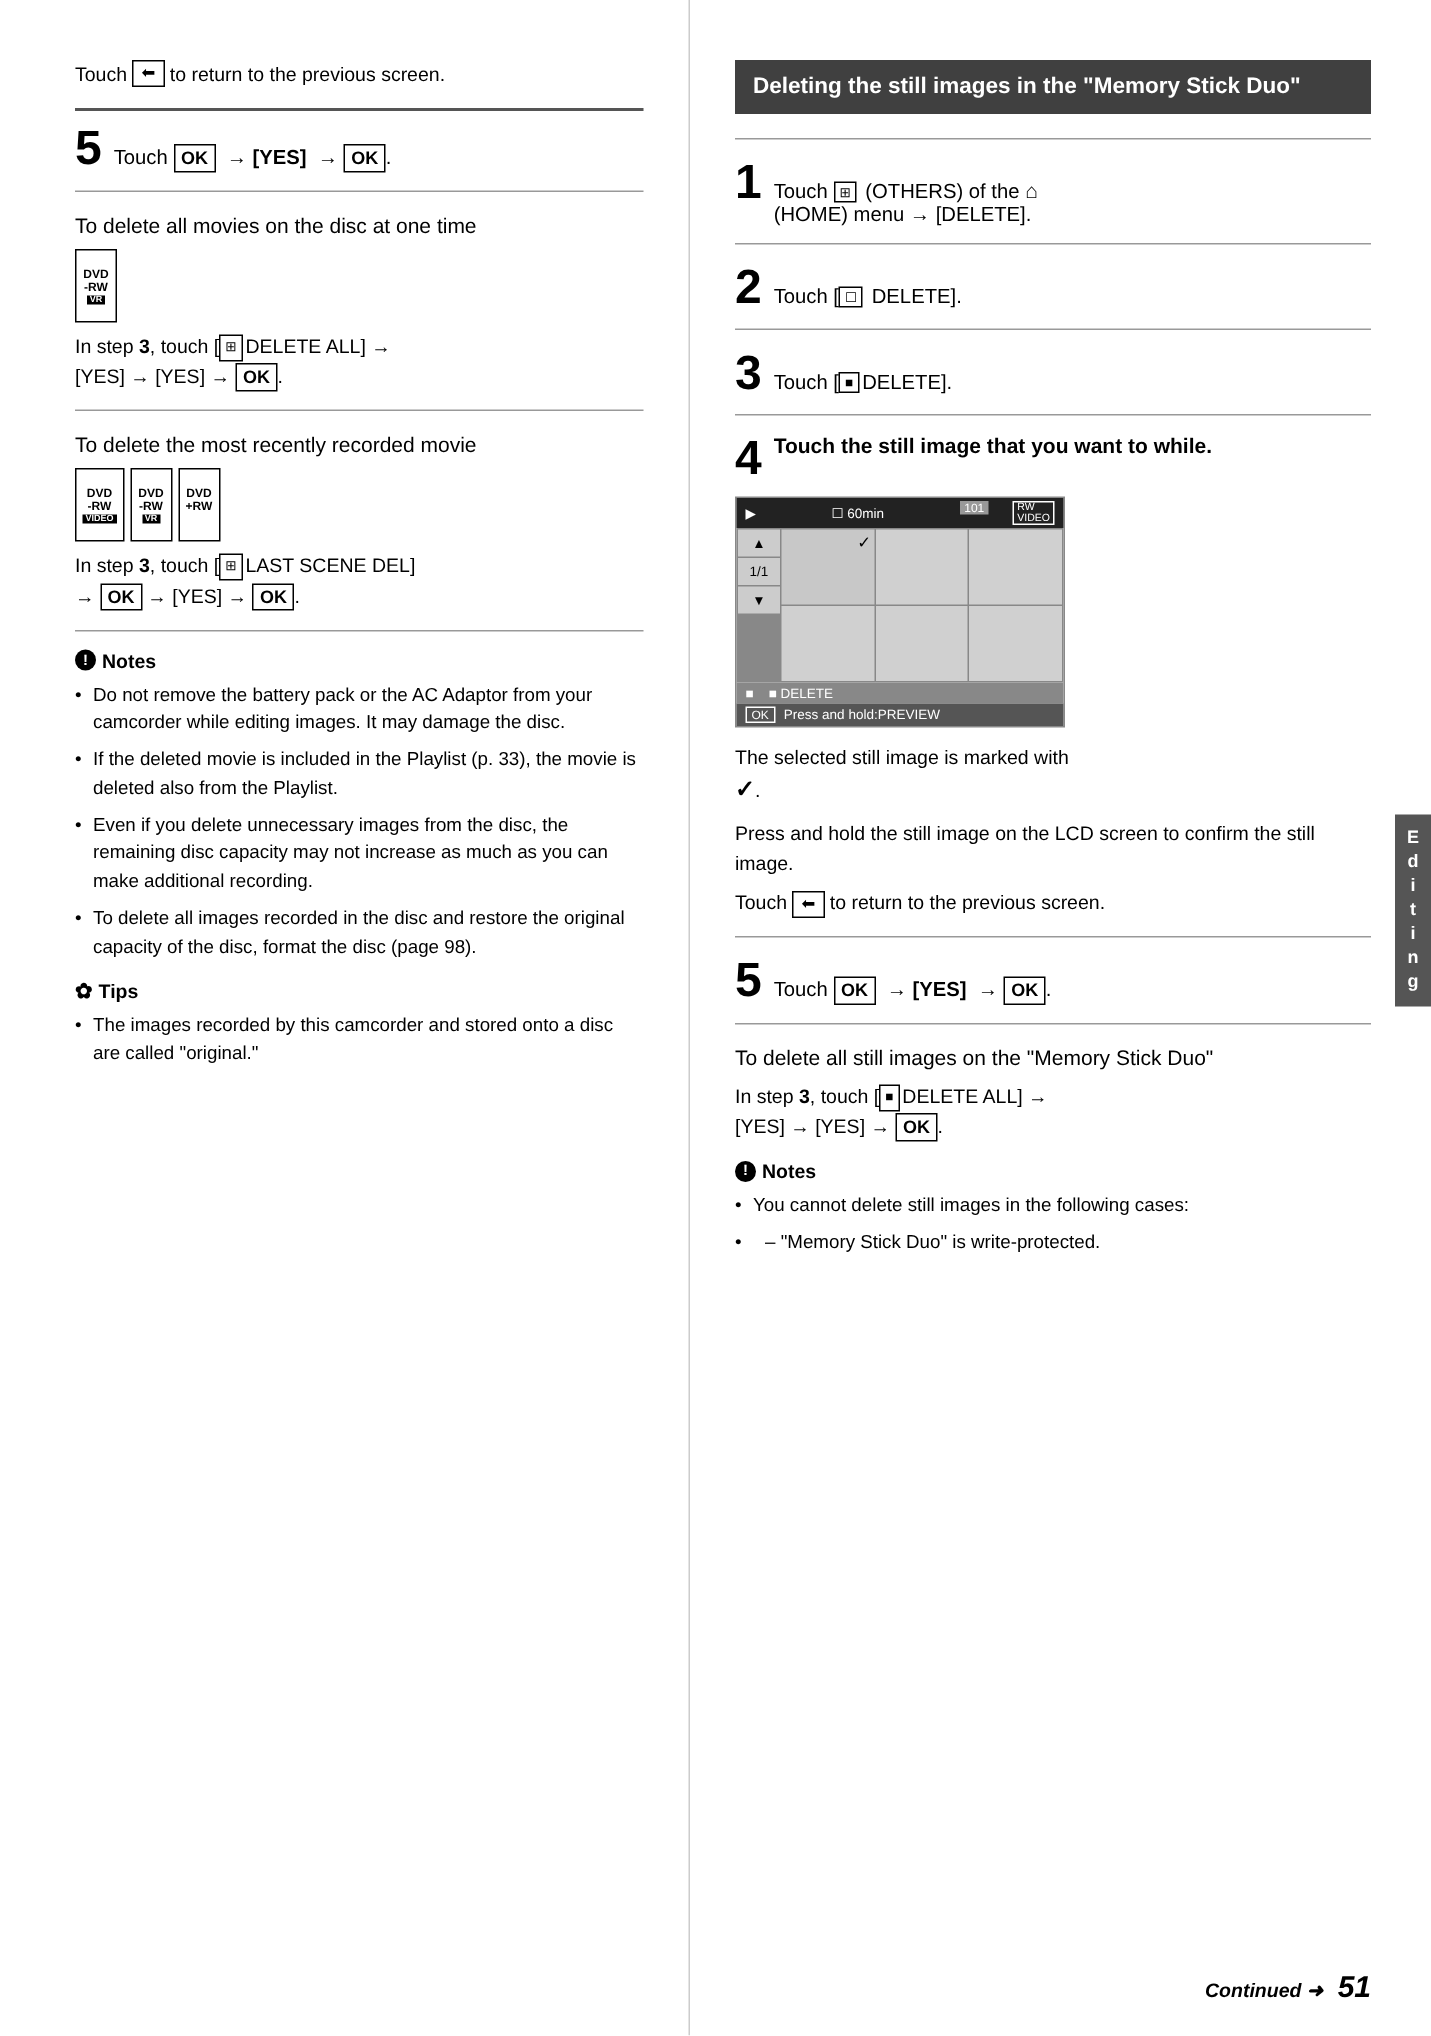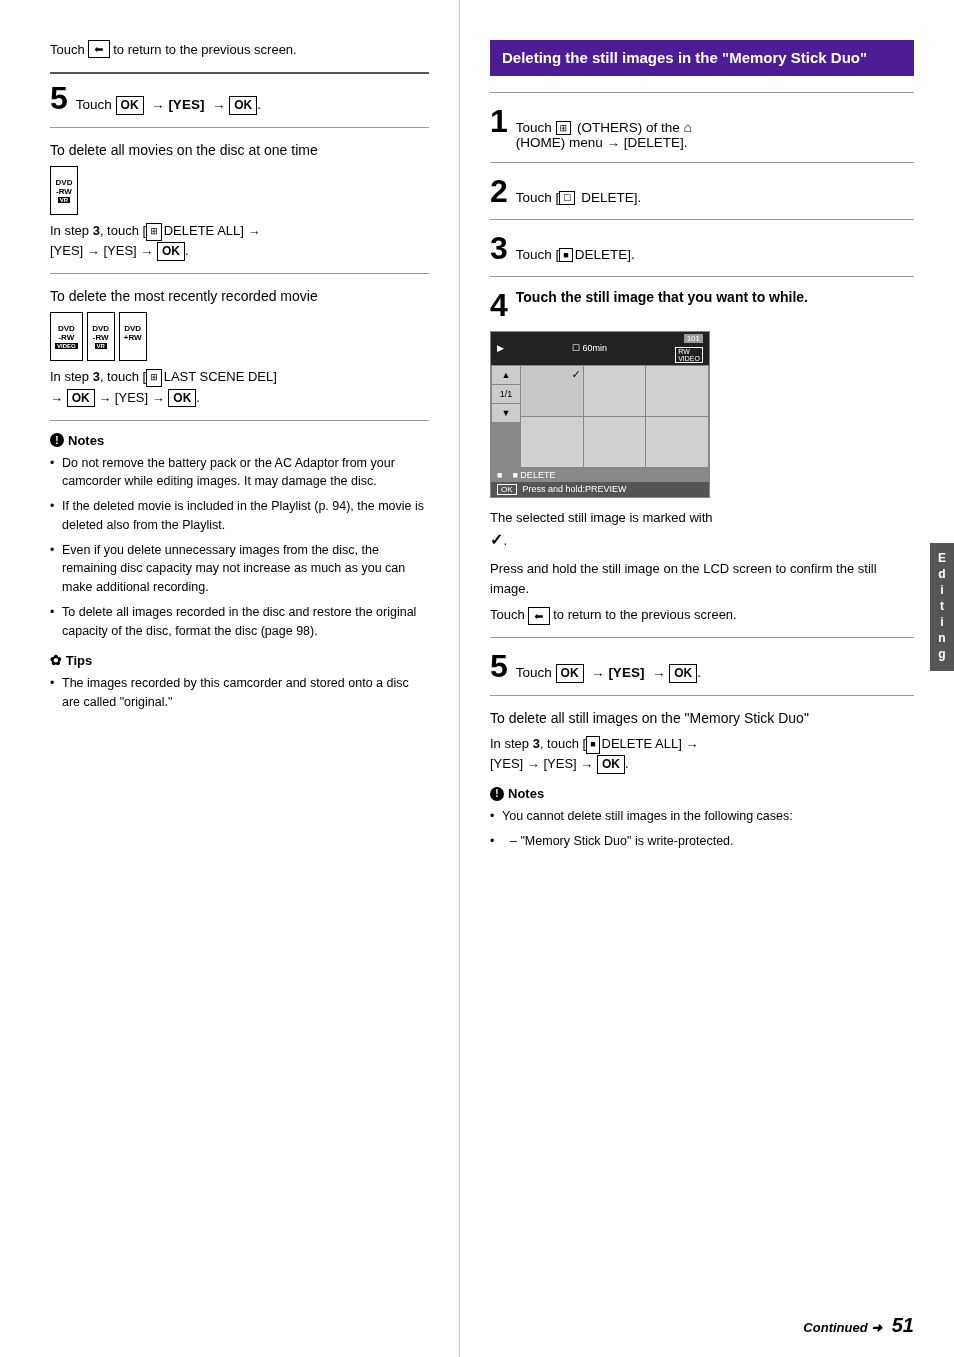--- a/index.html
+++ b/index.html
@@ -67,21 +67,21 @@
       display: inline-block;
       border: 1px solid #000;
       padding: 0 4px;
       font-size: 12px;
       font-weight: bold;
       line-height: 1.4;
     }
 
     
     .section-heading {
-      background: #4c1d95;
+      background: #404040;
       color: #fff;
       font-size: 15px;
       font-weight: bold;
       padding: 8px 12px;
       margin-bottom: 16px;
       line-height: 1.3;
     }
 
     
     .sub-heading {
@@ -190,23 +190,22 @@
       background: #222;
       color: #fff;
       padding: 2px 6px;
       display: flex;
       justify-content: space-between;
       align-items: center;
       font-size: 9px;
     }
     .screen-top-right {
       display: flex;
-      gap: 4px;
-      align-items: flex-end;
-      flex-direction: column;
+      gap: 16px;
+      align-items: flex-start;
     }
     .screen-nav-btn {
       background: #ccc;
       padding: 4px;
       text-align: center;
       font-size: 9px;
       cursor: pointer;
     }
     .screen-bottom-bar {
       background: #888;
@@ -341,21 +340,21 @@
 
     <hr class="hr">
 
     <div class="notes-section">
       <div class="notes-title">
         <span class="note-icon">!</span>
         <span>Notes</span>
       </div>
       <ul class="notes-list">
         <li>Do not remove the battery pack or the AC Adaptor from your camcorder while editing images. It may damage the disc.</li>
-        <li>If the deleted movie is included in the Playlist (p. 94), the movie is deleted also from the Playlist.</li>
+        <li>If the deleted movie is included in the Playlist (p. 33), the movie is deleted also from the Playlist.</li>
         <li>Even if you delete unnecessary images from the disc, the remaining disc capacity may not increase as much as you can make additional recording.</li>
         <li>To delete all images recorded in the disc and restore the original capacity of the disc, format the disc (page 98).</li>
       </ul>
     </div>
 
     <div class="tips-section">
       <div class="tips-title">
         <span class="tips-icon">✿</span>
         <span>Tips</span>
       </div>

